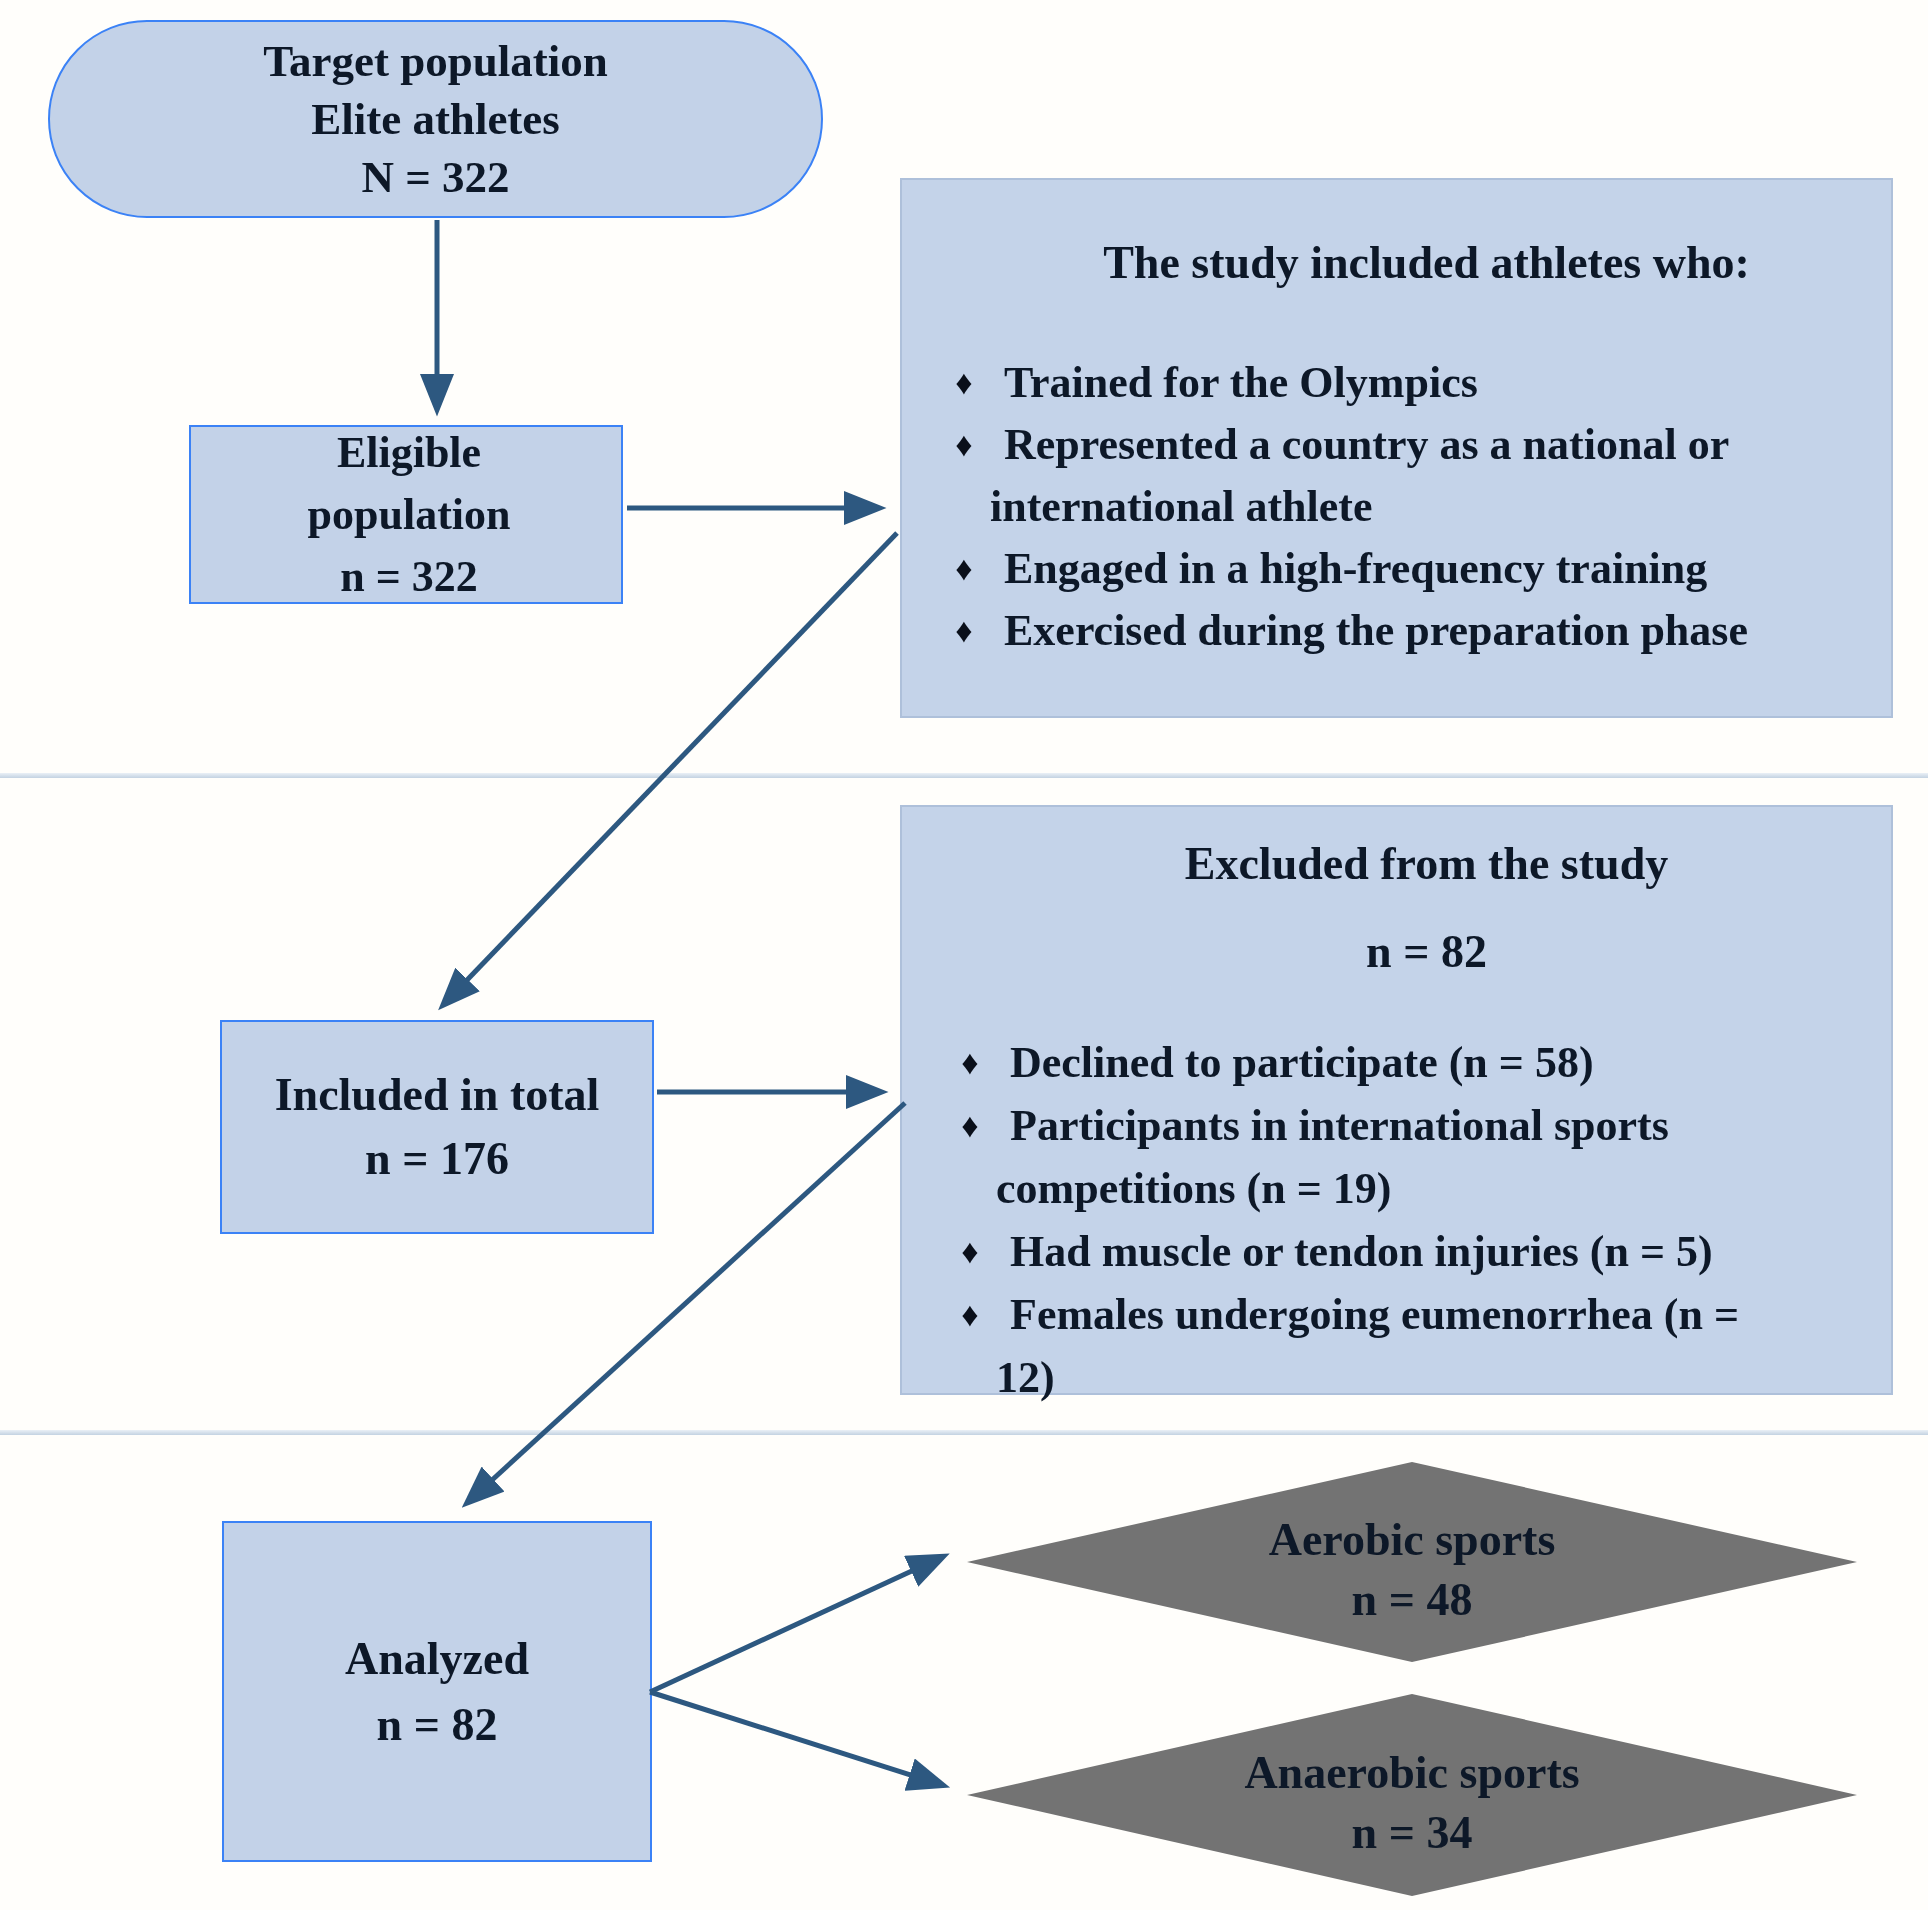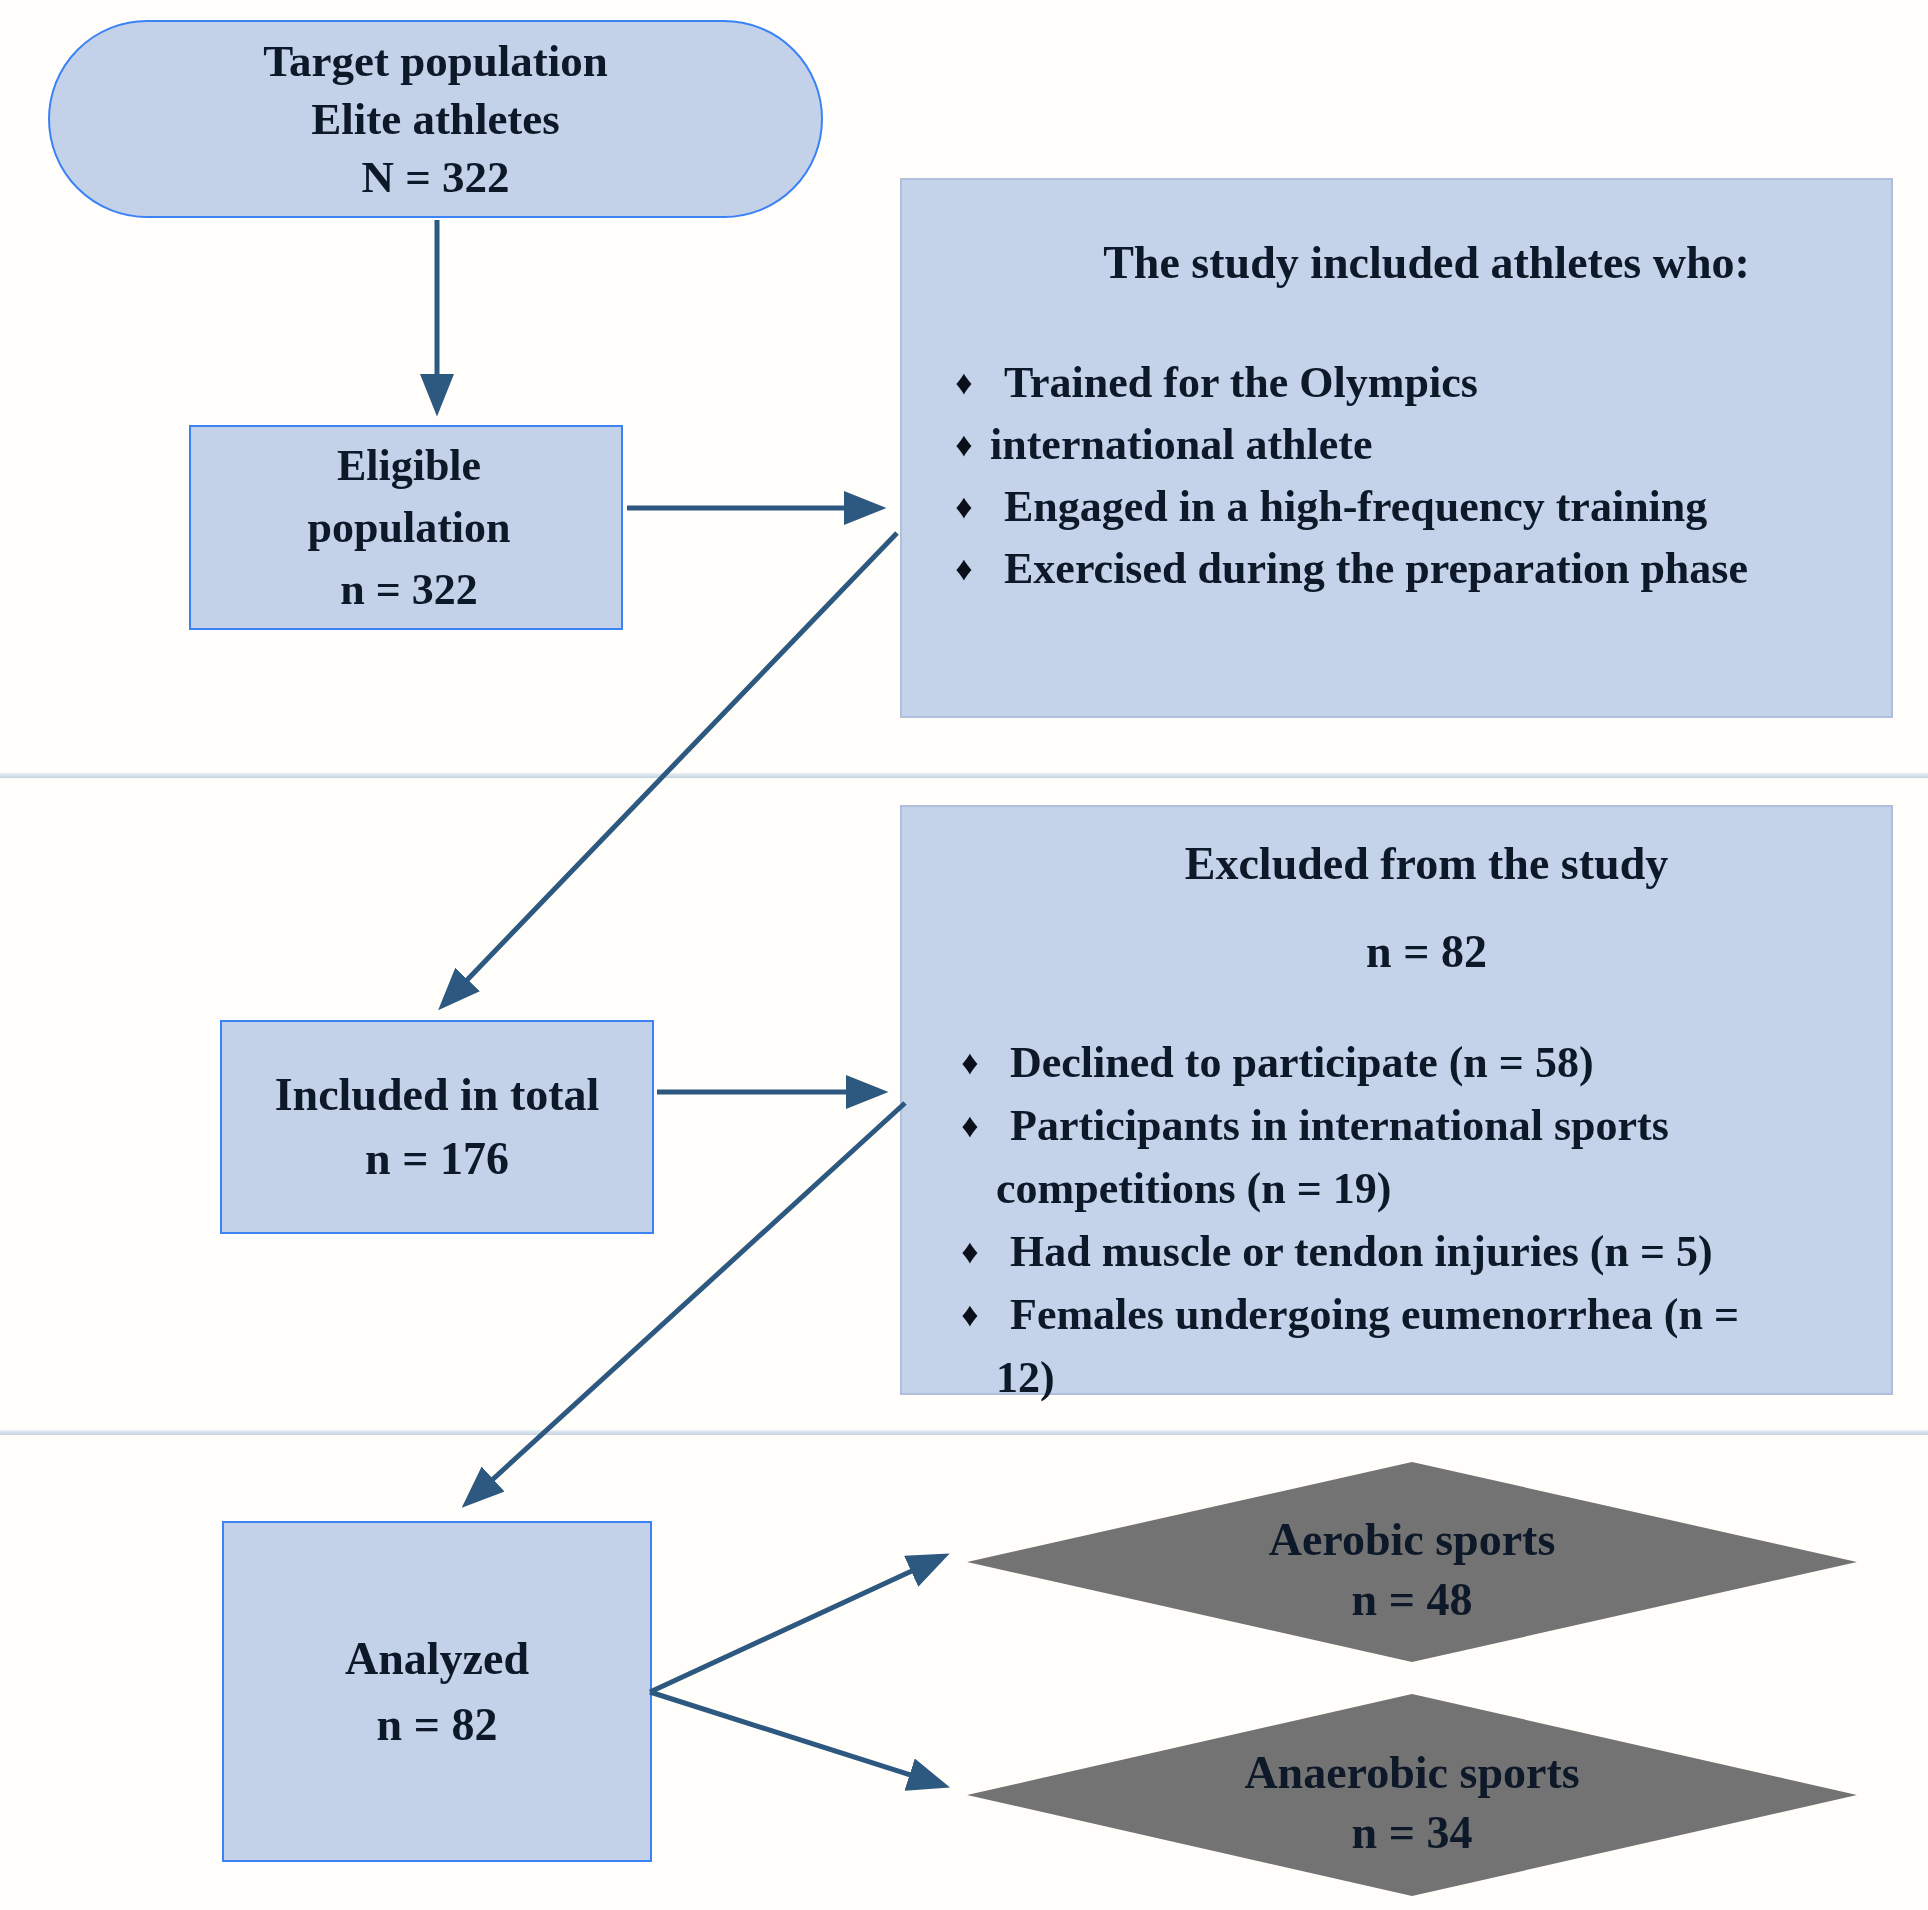--- a/index.html
+++ b/index.html
@@ -23,21 +23,21 @@
     justify-content:center;
     text-align:center;
   }
   .node .line{line-height:62px;font-size:44px;white-space:nowrap;}
 
   
   #stadium{left:48px;top:20px;width:775px;height:198px;border-radius:99px;}
   #stadium .line{line-height:58px;font-size:45px;}
 
   
-  #eligible{left:189px;top:425px;width:434px;height:205px;padding-left:6px;}
+  #eligible{left:189px;top:425px;width:434px;height:179px;padding-left:6px;}
   #eligible .line{line-height:62px;}
 
   
   #included{left:220px;top:1020px;width:434px;height:214px;}
   #included .line{line-height:64px;font-size:46px;}
 
   
   #analyzed{left:222px;top:1521px;width:430px;height:341px;}
   #analyzed .line{line-height:66px;font-size:46px;}
 
@@ -121,20 +121,21 @@
     <div class="bullets">
       <div class="b-item">
         <span class="b-marker">♦</span>
         <div class="b-text">
             <div class="b-line">Trained for the Olympics</div>
           </div>
       </div>
       <div class="b-item">
         <span class="b-marker">♦</span>
         <div class="b-text">
+          <div class="b-line">Represented a country as a national or</div>
           <div class="b-line cont">international athlete</div>
         </div>
       </div>
       <div class="b-item">
         <span class="b-marker">♦</span>
         <div class="b-text">
             <div class="b-line">Engaged in a high-frequency training</div>
           </div>
       </div>
       <div class="b-item">

